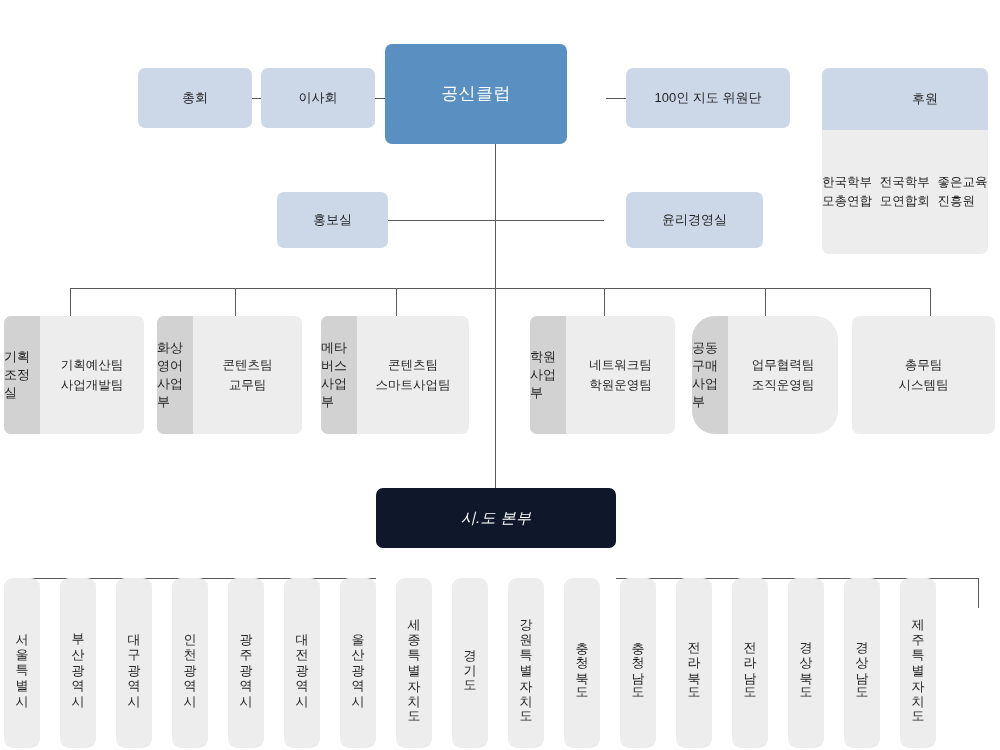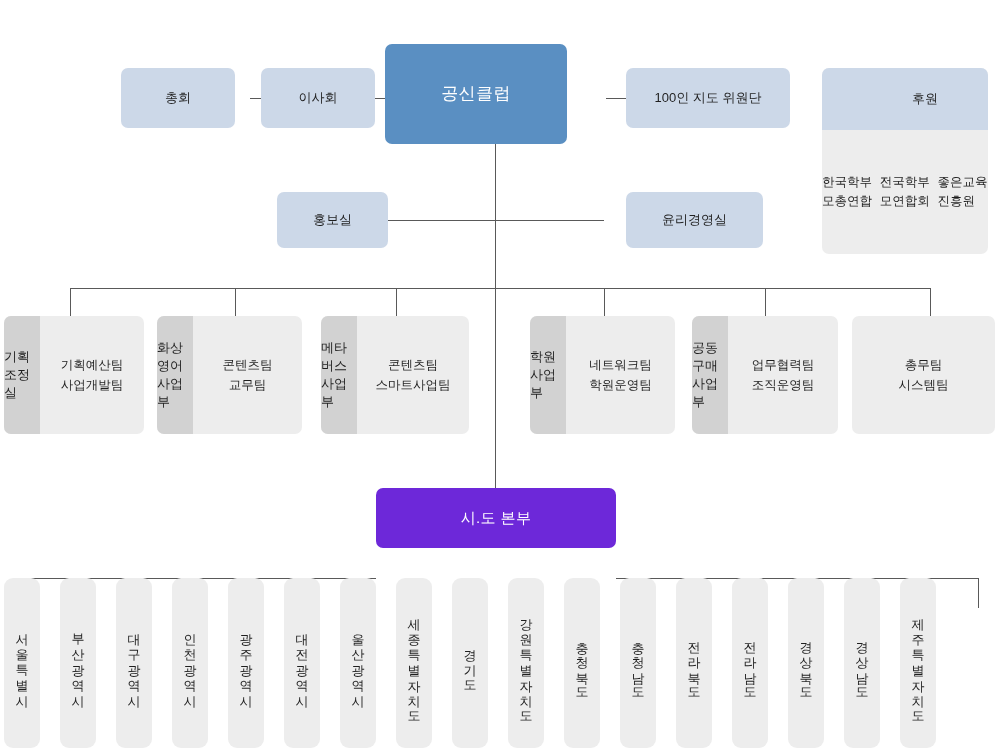--- a/index.html
+++ b/index.html
@@ -41,24 +41,25 @@
     text-align: center;
     line-height: 1.35;
   }
   .node-root {
     background: #5a8fc2;
     color: #ffffff;
     font-size: 17px;
     letter-spacing: 0.4px;
   }
   .node-hq {
-    background: #6d28d9;
+    background: #0f172a;
     color: #ffffff;
     font-size: 15px;
     letter-spacing: 0.4px;
+    font-style: italic;
   }
   .node-aux {
     background: #ccd8e8;
     color: #1f1f1f;
     font-size: 13px;
   }
   
   .panel {
     position: absolute;
     box-sizing: border-box;
@@ -160,21 +161,21 @@
   <div class="line v" style="left:396px; top:288px; height:28px;"></div>
   <div class="line v" style="left:604px; top:288px; height:28px;"></div>
   <div class="line v" style="left:765px; top:288px; height:28px;"></div>
   <div class="line v" style="left:930px; top:288px; height:28px;"></div>
 
   <div class="line h" style="left:20px; top:578px; width:356px;"></div>
   <div class="line h" style="left:616px; top:578px; width:362px;"></div>
   <div class="line v" style="left:20px; top:578px; height:30px;"></div>
   <div class="line v" style="left:978px; top:578px; height:30px;"></div>
 
-  <div class="node node-aux" style="left:121px; top:68px; width:114px; height:60px;">
+  <div class="node node-aux" style="left:138px; top:68px; width:114px; height:60px;">
     <span>총회</span>
   </div>
 
   <div class="node node-aux" style="left:261px; top:68px; width:114px; height:60px;">
     <span>이사회</span>
   </div>
 
   <div class="node node-root" style="left:385px; top:44px; width:182px; height:100px;">
     <span>공신클럽</span>
   </div>
@@ -225,21 +226,21 @@
   </div>
 
   <div class="dept" style="left:530px; top:316px; width:145px; height:118px;">
     <div class="dept-head">학원사업부</div>
     <div class="dept-body">
       <span>네트워크팀</span>
       <span>학원운영팀</span>
     </div>
   </div>
 
-  <div class="dept" style="left:692px; top:316px; width:146px; height:118px;">
+  <div class="dept" style="left:692px; top:316px; width:146px; height:118px;border-radius:23px;">
     <div class="dept-head">공동구매사업부</div>
     <div class="dept-body">
       <span>업무협력팀</span>
       <span>조직운영팀</span>
     </div>
   </div>
 
   <div class="dept" style="left:852px; top:316px; width:143px; height:118px;">
     <div class="dept-body">
       <span>총무팀</span>

